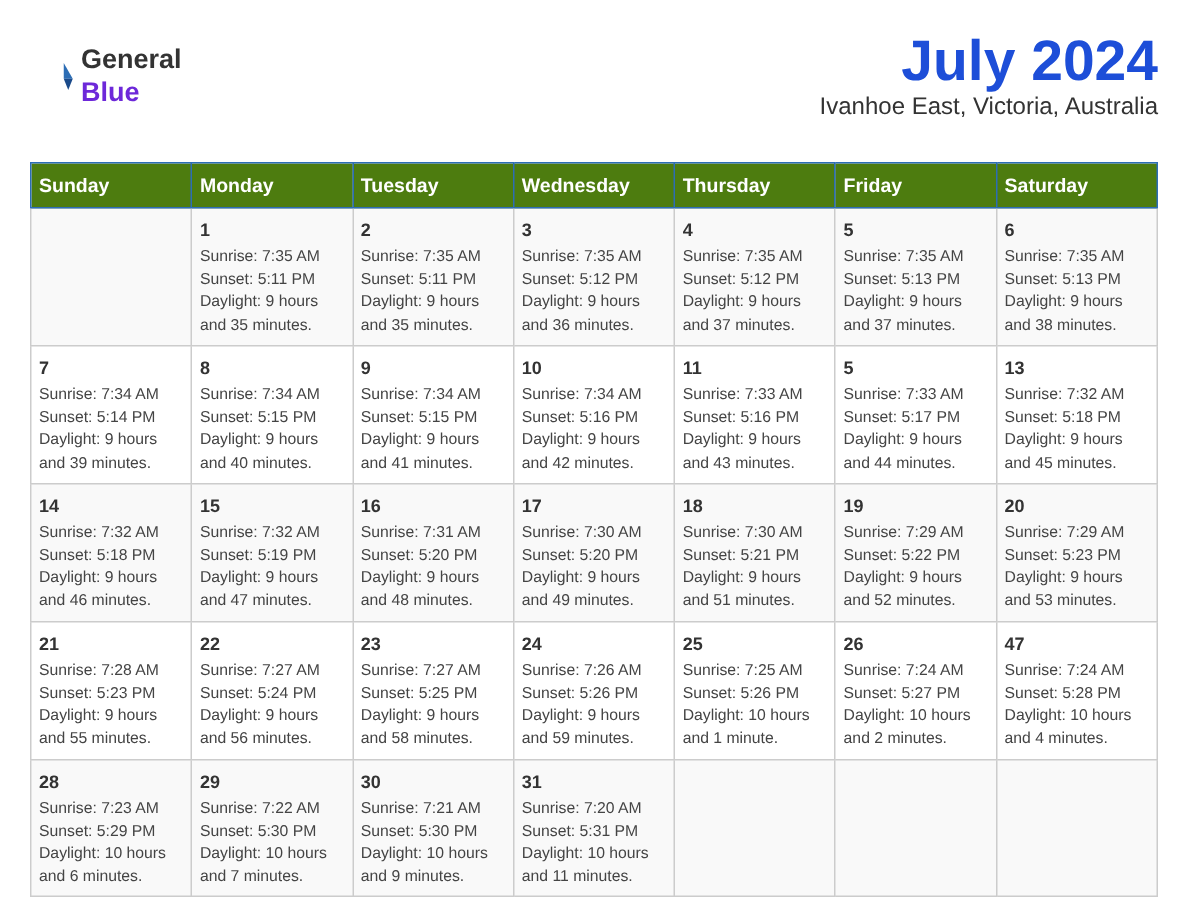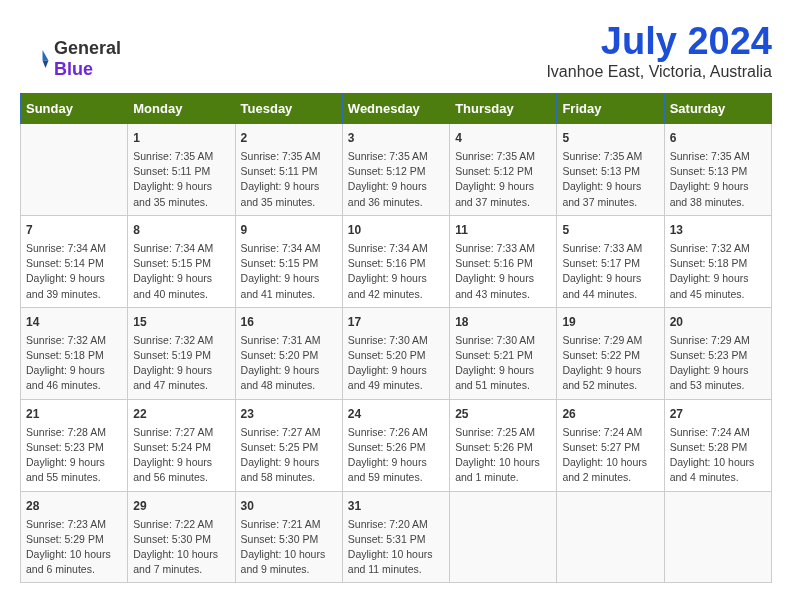--- a/index.html
+++ b/index.html
@@ -6,22 +6,22 @@
     body {
       font-family: Arial, sans-serif;
       background: #fff;
       width: 792px;
       min-height: 612px;
       padding: 20px;
     }
     .header {
       display: flex;
       justify-content: space-between;
-      align-items: flex-end;
-      margin-bottom: 12px;
+      align-items: center;
+      margin-bottom: 27px;
     }
     .logo {
       display: flex;
       align-items: center;
       gap: 4px;
     }
     .logo-text {
       font-size: 18px;
       font-weight: bold;
       line-height: 1.2;
@@ -229,21 +229,21 @@
         </td>
         <td>
           <span class="day-number">25</span>
           <div class="day-info">Sunrise: 7:25 AM<br>Sunset: 5:26 PM<br>Daylight: 10 hours<br>and 1 minute.</div>
         </td>
         <td>
           <span class="day-number">26</span>
           <div class="day-info">Sunrise: 7:24 AM<br>Sunset: 5:27 PM<br>Daylight: 10 hours<br>and 2 minutes.</div>
         </td>
         <td>
-          <span class="day-number">27</span>
+          <span class="day-number">47</span>
           <div class="day-info">Sunrise: 7:24 AM<br>Sunset: 5:28 PM<br>Daylight: 10 hours<br>and 4 minutes.</div>
         </td>
       </tr>
       <tr>
         <td>
           <span class="day-number">28</span>
           <div class="day-info">Sunrise: 7:23 AM<br>Sunset: 5:29 PM<br>Daylight: 10 hours<br>and 6 minutes.</div>
         </td>
         <td>
           <span class="day-number">29</span>

